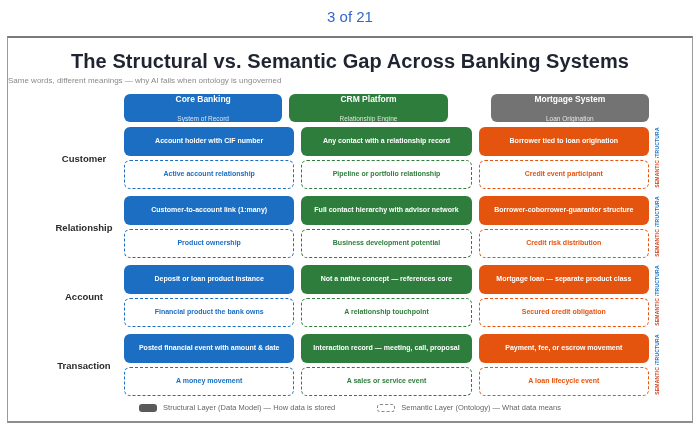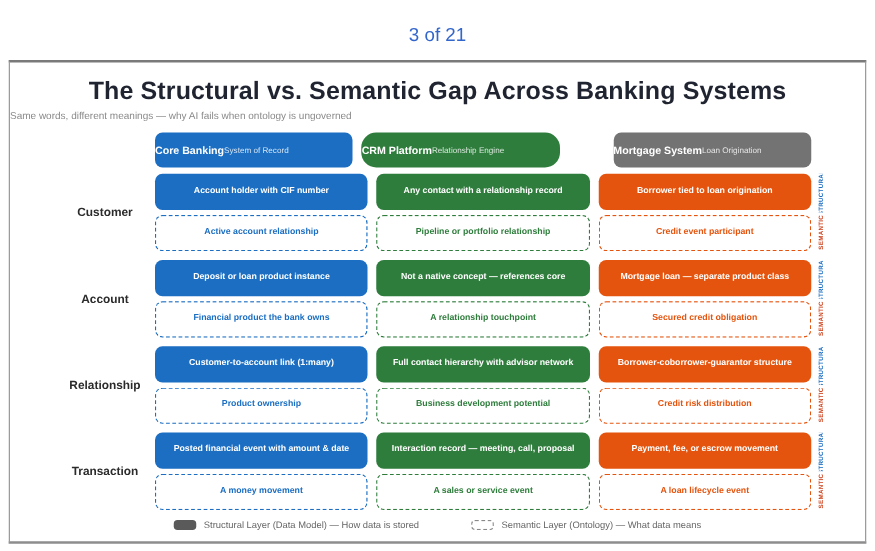--- a/index.html
+++ b/index.html
@@ -4,21 +4,21 @@
 <style>
   html, body {
     margin: 0; padding: 0;
     width: 700px; height: 441px;
     background: #ffffff;
     font-family: "Liberation Sans", sans-serif;
     overflow: hidden;
   }
   .counter {
     text-align: center;
-    padding-top: 20px;
+    padding-top: 8px;
     height: 24px;
     font-size: 15px;
     color: #3366cc;
   }
   .slide {
     box-sizing: border-box;
     margin: 4px 7px 0 7px;
     width: 686px;
     height: 387px;
     background: #ffffff;
@@ -69,23 +69,23 @@
     display: flex;
     flex-direction: column;
   }
   .header-row { margin-bottom: 5px; }
   .header-box {
     flex: 1 1 0;
     min-width: 0;
     height: 28px;
     border-radius: 6px;
     display: flex;
-    flex-direction: row;
-    align-items: center;
-    justify-content: flex-start;
+    flex-direction: column;
+    align-items: center;
+    justify-content: space-between;
     color: #ffffff;
   }
   .header-name { font-size: 8.5px; font-weight: bold; }
   .header-tagline { font-size: 6.5px; margin-top: 1px; color: rgba(255,255,255,0.82); }
   .row-group { margin-bottom: 7px; }
   .box {
     box-sizing: border-box;
     border-radius: 6px;
     height: 29px;
     display: flex;
@@ -145,21 +145,21 @@
 
   <div class="matrix">
 
     <div class="m-row header-row">
       <div class="label-col"></div>
       <div class="cells-col">
         <div class="header-box" style="background-color: rgb(27, 110, 194);">
           <div class="header-name">Core Banking</div>
           <div class="header-tagline">System of Record</div>
         </div>
-        <div class="header-box" style="background-color: rgb(46, 125, 60); border-radius: 12px;">
+        <div class="header-box" style="background-color: rgb(46, 125, 60);">
           <div class="header-name">CRM Platform</div>
           <div class="header-tagline">Relationship Engine</div>
         </div>
         <div class="header-box" style="background-color: #737373; margin-left: 36px;">
           <div class="header-name">Mortgage System</div>
           <div class="header-tagline">Loan Origination</div>
         </div>
       </div>
       <div class="side-col"></div>
     </div>
@@ -184,59 +184,59 @@
         <div class="side-half">
             <span class="side-word" style="color: rgb(27, 110, 194);">STRUCTURAL</span>
           </div>
         <div class="side-half">
             <span class="side-word" style="color: rgb(207, 69, 32);">SEMANTIC</span>
           </div>
       </div>
     </div>
 
     <div class="m-row row-group">
+      <div class="label-col">Relationship</div>
+      <div class="cells-col">
+        <div class="cell">
+          <div class="box solid" style="background-color: rgb(27, 110, 194);">Customer-to-account link (1:many)</div>
+          <div class="box dashed" style="border-color: rgb(27, 110, 194); color: rgb(27, 110, 194);">Product ownership</div>
+        </div>
+        <div class="cell">
+          <div class="box solid" style="background-color: rgb(46, 125, 60);">Full contact hierarchy with advisor network</div>
+          <div class="box dashed" style="border-color: rgb(46, 125, 60); color: rgb(46, 125, 60);">Business development potential</div>
+        </div>
+        <div class="cell">
+          <div class="box solid" style="background-color: rgb(229, 84, 14);">Borrower-coborrower-guarantor structure</div>
+          <div class="box dashed" style="border-color: rgb(229, 84, 14); color: rgb(229, 84, 14);">Credit risk distribution</div>
+        </div>
+      </div>
+      <div class="side-col">
+        <div class="side-half">
+            <span class="side-word" style="color: rgb(27, 110, 194);">STRUCTURAL</span>
+          </div>
+        <div class="side-half">
+            <span class="side-word" style="color: rgb(207, 69, 32);">SEMANTIC</span>
+          </div>
+      </div>
+    </div>
+
+    <div class="m-row row-group">
       <div class="label-col">Account</div>
       <div class="cells-col">
         <div class="cell">
           <div class="box solid" style="background-color: rgb(27, 110, 194);">Deposit or loan product instance</div>
           <div class="box dashed" style="border-color: rgb(27, 110, 194); color: rgb(27, 110, 194);">Financial product the bank owns</div>
         </div>
         <div class="cell">
           <div class="box solid" style="background-color: rgb(46, 125, 60);">Not a native concept — references core</div>
           <div class="box dashed" style="border-color: rgb(46, 125, 60); color: rgb(46, 125, 60);">A relationship touchpoint</div>
         </div>
         <div class="cell">
           <div class="box solid" style="background-color: rgb(229, 84, 14);">Mortgage loan — separate product class</div>
           <div class="box dashed" style="border-color: rgb(229, 84, 14); color: rgb(229, 84, 14);">Secured credit obligation</div>
-        </div>
-      </div>
-      <div class="side-col">
-        <div class="side-half">
-            <span class="side-word" style="color: rgb(27, 110, 194);">STRUCTURAL</span>
-          </div>
-        <div class="side-half">
-            <span class="side-word" style="color: rgb(207, 69, 32);">SEMANTIC</span>
-          </div>
-      </div>
-    </div>
-
-    <div class="m-row row-group">
-      <div class="label-col">Relationship</div>
-      <div class="cells-col">
-        <div class="cell">
-          <div class="box solid" style="background-color: rgb(27, 110, 194);">Customer-to-account link (1:many)</div>
-          <div class="box dashed" style="border-color: rgb(27, 110, 194); color: rgb(27, 110, 194);">Product ownership</div>
-        </div>
-        <div class="cell">
-          <div class="box solid" style="background-color: rgb(46, 125, 60);">Full contact hierarchy with advisor network</div>
-          <div class="box dashed" style="border-color: rgb(46, 125, 60); color: rgb(46, 125, 60);">Business development potential</div>
-        </div>
-        <div class="cell">
-          <div class="box solid" style="background-color: rgb(229, 84, 14);">Borrower-coborrower-guarantor structure</div>
-          <div class="box dashed" style="border-color: rgb(229, 84, 14); color: rgb(229, 84, 14);">Credit risk distribution</div>
         </div>
       </div>
       <div class="side-col">
         <div class="side-half">
             <span class="side-word" style="color: rgb(27, 110, 194);">STRUCTURAL</span>
           </div>
         <div class="side-half">
             <span class="side-word" style="color: rgb(207, 69, 32);">SEMANTIC</span>
           </div>
       </div>

